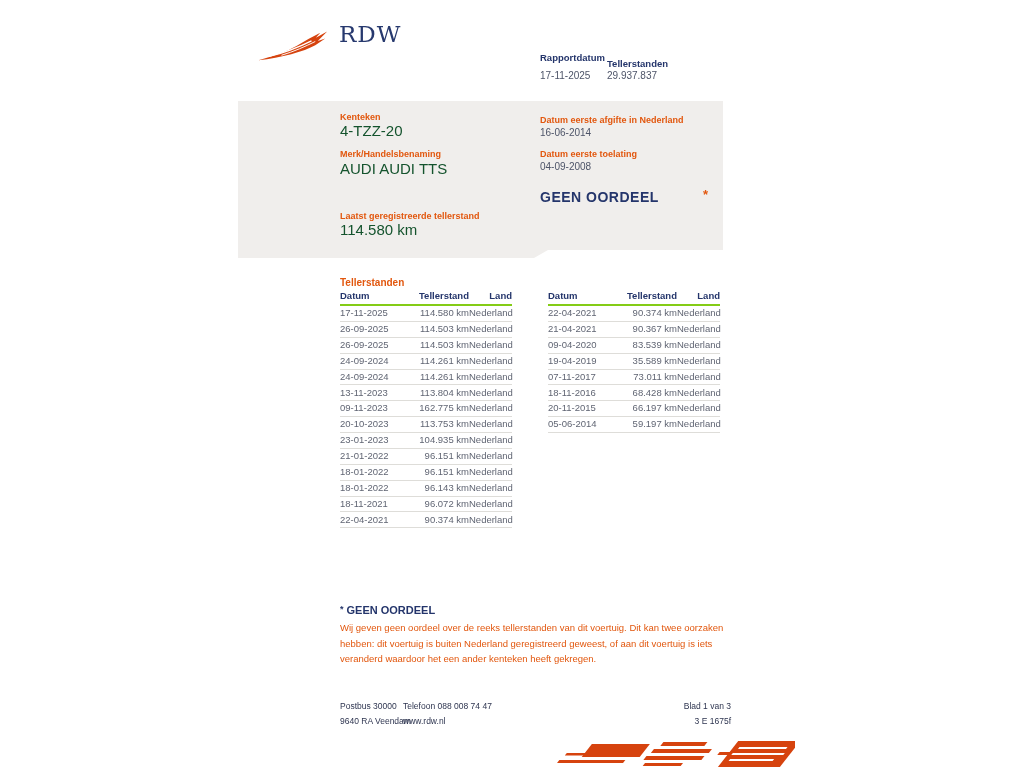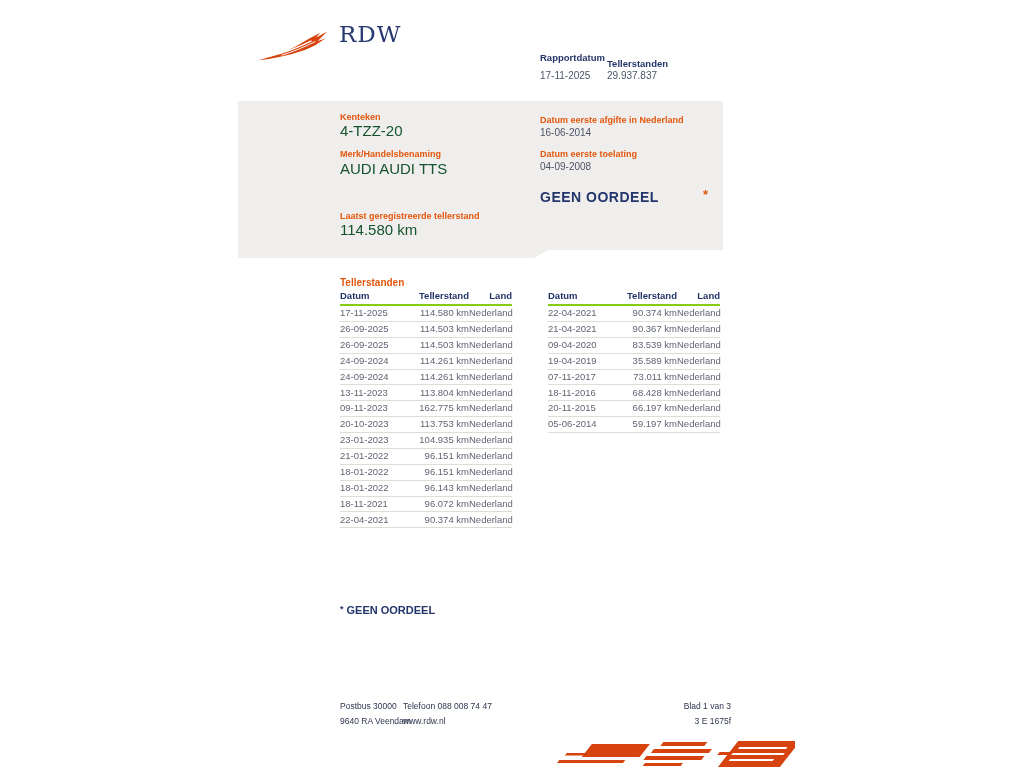--- a/index.html
+++ b/index.html
@@ -264,20 +264,21 @@
           <td>05-06-2014</td>
           <td class="r">59.197 km</td>
           <td class="r">Nederland</td>
         </tr>
       </tbody>
   </table>
 
   <div id="fn-head" class="abs">
     <span class="star">*</span><span>GEEN OORDEEL</span>
   </div>
+  <div id="fn-text" class="abs">Wij geven geen oordeel over de reeks tellerstanden van dit voertuig. Dit kan twee oorzaken hebben: dit voertuig is buiten Nederland geregistreerd geweest, of aan dit voertuig is iets veranderd waardoor het een ander kenteken heeft gekregen.</div>
 
   <div id="ft-addr1" class="abs ft">Postbus 30000</div>
   <div id="ft-addr2" class="abs ft">9640 RA Veendam</div>
   <div id="ft-tel" class="abs ft">Telefoon 088 008 74 47</div>
   <div id="ft-web" class="abs ft">www.rdw.nl</div>
   <div id="ft-page" class="abs ft">Blad 1 van 3</div>
   <div id="ft-code" class="abs ft">3 E 1675f</div>
 
   <svg id="footer-art" class="abs" viewBox="0 0 252 28" xmlns="http://www.w3.org/2000/svg">
     <g fill="#d6430e" transform="translate(18,0) skewX(-38)">

